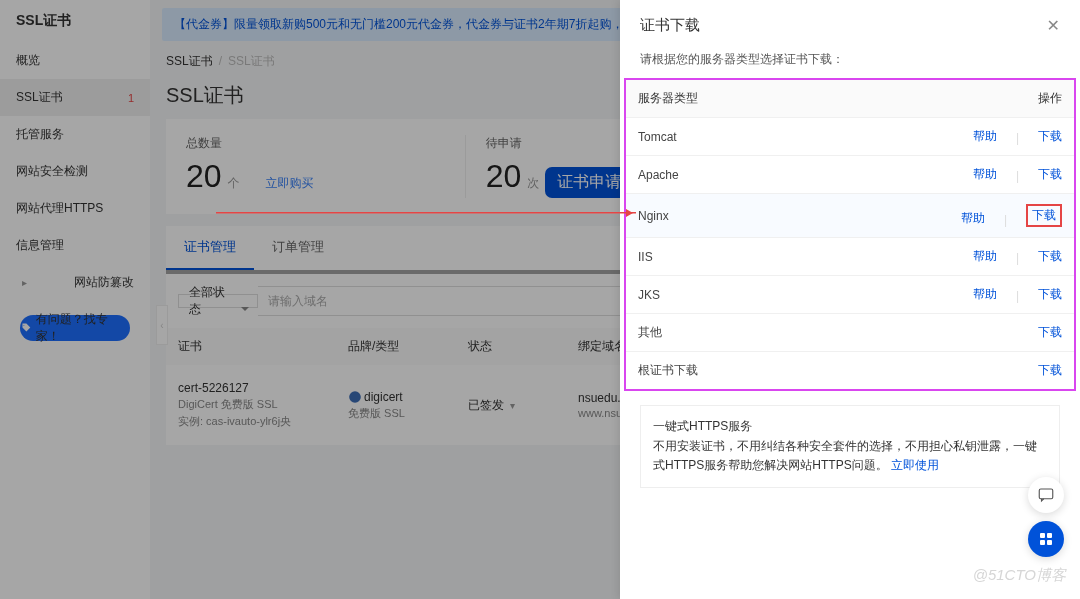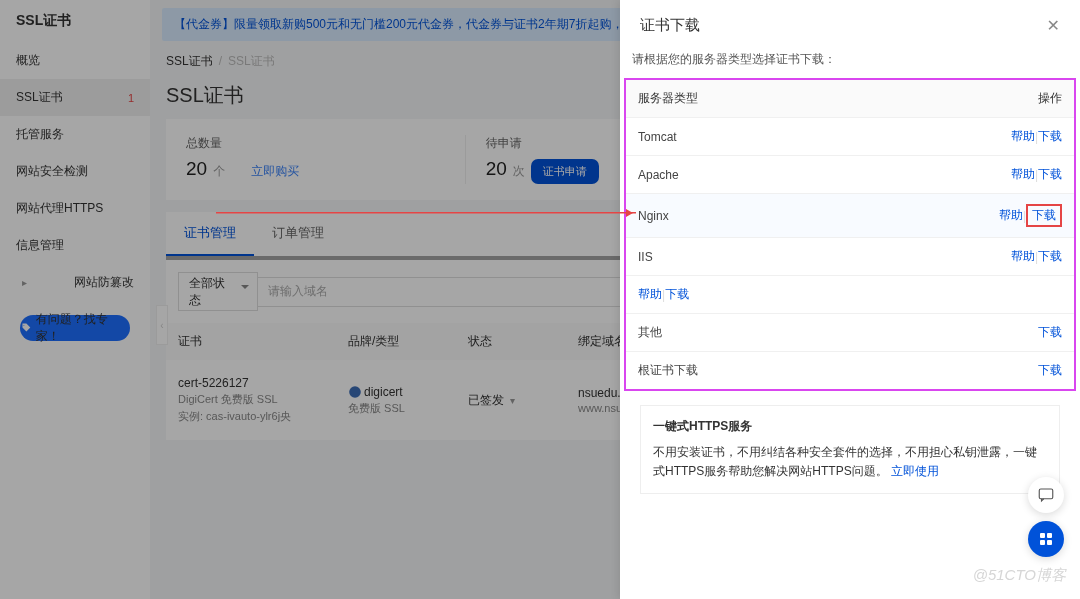--- a/index.html
+++ b/index.html
@@ -17,64 +17,64 @@
 .banner{margin:8px 12px 0;padding:8px 12px;background:#d9ecff;color:#0052d9;font-size:12px;border-radius:2px}
 .crumb{padding:12px 16px;color:#333}
 .crumb .sep{color:#bbb;margin:0 6px}
 .crumb .last{color:#bbb}
 .h1{padding:0 16px 10px;font-size:20px;color:#333}
 .stats{margin:0 16px 12px;background:#fff;display:flex;padding:16px 0}
 .stat{flex:1;padding:0 20px;border-right:1px solid #eee}
 .stat:last-child{border-right:none}
 .stat-label{font-size:12px;color:#666;margin-bottom:6px}
 .stat-val{display:flex;align-items:baseline;gap:6px}
-.stat-num{font-size:19px;color:#232323}
+.stat-num{font-size:32px;color:#232323}
 .stat-unit{font-size:12px;color:#999}
 .stat-link{color:#3b82f6;font-size:12px;margin-left:20px}
-.apply-btn{background:#0052d9;color:#fff;padding:5px 12px;font-size:11px;border-radius:7px;border:none}
+.apply-btn{background:#0052d9;color:#fff;padding:5px 12px;font-size:16px;border-radius:7px;border:none}
 .panel{margin:0 16px;background:#fff}
 .tabs{display:flex;border-bottom:4px solid #a3a3a3}
 .tab{padding:12px 18px;font-size:13px;color:#666;cursor:pointer;border-bottom:2px solid transparent}
 .tab.active{color:#0052d9;border-bottom-color:#0052d9}
 .filters{display:flex;padding:12px;gap:0;align-items:center}
-.select{height:39px;border:1px solid #ddd;padding:0 28px 0 10px;display:flex;align-items:center;position:relative;background:#fff;width:80px}
+.select{height:14px;border:1px solid #ddd;padding:0 28px 0 10px;display:flex;align-items:center;position:relative;background:#fff;width:80px}
 .select::after{content:"";position:absolute;right:8px;top:12px;border:4px solid transparent;border-top-color:#888}
 .search{flex:1;height:30px;border:1px solid #ddd;border-left:none;padding:0 10px;display:flex;align-items:center;color:#aaa}
 .search-ico{width:40px;height:30px;border:1px solid #ddd;border-left:none;display:flex;align-items:center;justify-content:center}
 .search-ico svg{width:14px;height:14px;stroke:#888;fill:none;stroke-width:2}
 .thead{display:flex;padding:10px 12px;background:#fafafa;color:#666;font-size:12px}
 .col1{width:170px}.col2{width:120px}.col3{width:110px}.col4{flex:1}
 .trow{display:flex;padding:16px 12px;font-size:12px;align-items:center}
 .brand{color:#3d6db5;display:flex;align-items:center;gap:2px}
 .brand svg{width:14px;height:14px;fill:#3d6db5}
 .sub-txt{color:#888;font-size:11px;margin-top:2px}
 .status-cell{display:flex;align-items:center;gap:6px}
 .chev{font-size:10px;color:#999}
 .pager{position:absolute;left:6px;top:305px;width:12px;height:40px;background:#fff;border:1px solid #eee;display:flex;align-items:center;justify-content:center;color:#ccc;font-size:10px}
 
 .overlay{position:absolute;inset:0;background:rgba(0,0,0,0.35)}
 .drawer{position:absolute;right:0;top:0;width:460px;height:100%;background:#fff;display:flex;flex-direction:column;box-shadow:-2px 0 8px rgba(0,0,0,0.1)}
 .drawer-hd{display:flex;justify-content:space-between;align-items:center;padding:16px 20px}
 .drawer-hd h2{font-size:15px;font-weight:normal}
 .close{font-size:16px;color:#888;cursor:pointer}
-.drawer-note{padding:0 12px 10px;font-size:12px;color:#555}
+.drawer-note{padding:0 20px 10px;font-size:12px;color:#555}
 .dl-table{margin:0 4px;border:2px solid #d946ef}
 .dl-hd{display:flex;background:#fafafa;padding:10px 12px;color:#666;font-size:12px}
 .dl-hd .c1{flex:1}.dl-hd .c2{width:60px;text-align:right}
 .dl-row{display:flex;padding:10px 12px;border-top:1px solid #f0f0f0;align-items:center;position:relative}
 .dl-row .c1{flex:1;color:#444}
-.dl-row .acts{display:flex;gap:0;align-items:center}
+.dl-row .acts{display:flex;gap:19px;align-items:flex-end}
 .dl-row .acts a{color:#0052d9;font-size:12px}
 .dl-row .acts .sep2{color:#ddd}
 .dl-row.highlight{background:#f8fbff}
 .dl-row.highlight .dl-box{border:2px solid #e54545;padding:1px 4px}
 .red-arrow{position:absolute;left:-410px;top:18px;width:420px;height:0;border-top:1px solid #e54545;box-shadow:0 1px 0 0 rgba(229,69,69,0.5)}
 .red-arrow::after{content:"";position:absolute;right:-1px;top:-4px;border:4px solid transparent;border-left:7px solid #e54545}
 .promo{margin:14px 20px;border:1px solid #eee;padding:12px}
-.promo-title{font-weight:bold;margin-bottom:8px;font-size:12px}
+.promo-title{font-weight:normal;margin-bottom:2px;font-size:12px}
 .promo-txt{color:#888;font-size:12px;line-height:1.6}
 .promo-txt a{color:#0052d9}
 .fab{position:absolute;right:16px;bottom:40px;width:36px;height:36px;border-radius:50%;background:#fff;box-shadow:0 2px 8px rgba(0,0,0,0.15);display:flex;align-items:center;justify-content:center}
 .fab svg{width:18px;height:18px;stroke:#555;fill:none;stroke-width:1.5}
 .fab-grid{display:grid;grid-template-columns:5px 5px;grid-template-rows:5px 5px;gap:2px}
 .fab-grid span{background:#fff;border-radius:1px}
 .wm{position:absolute;right:14px;bottom:14px;color:#d6d6d6;font-size:15px;font-style:italic}
 </style>
 </head>
 <body>
@@ -236,20 +236,21 @@
         </div>
         <div class="dl-row">
           <div class="c1">IIS</div>
           <div class="acts">
             <a>帮助</a>
             <span class="sep2">|</span>
             <a>下载</a>
           </div>
         </div>
         <div class="dl-row">
+          <div class="c1">JKS</div>
           <div class="acts">
             <a>帮助</a>
             <span class="sep2">|</span>
             <a>下载</a>
           </div>
         </div>
         <div class="dl-row">
           <div class="c1">其他</div>
           <div class="acts">
             <a>下载</a>

